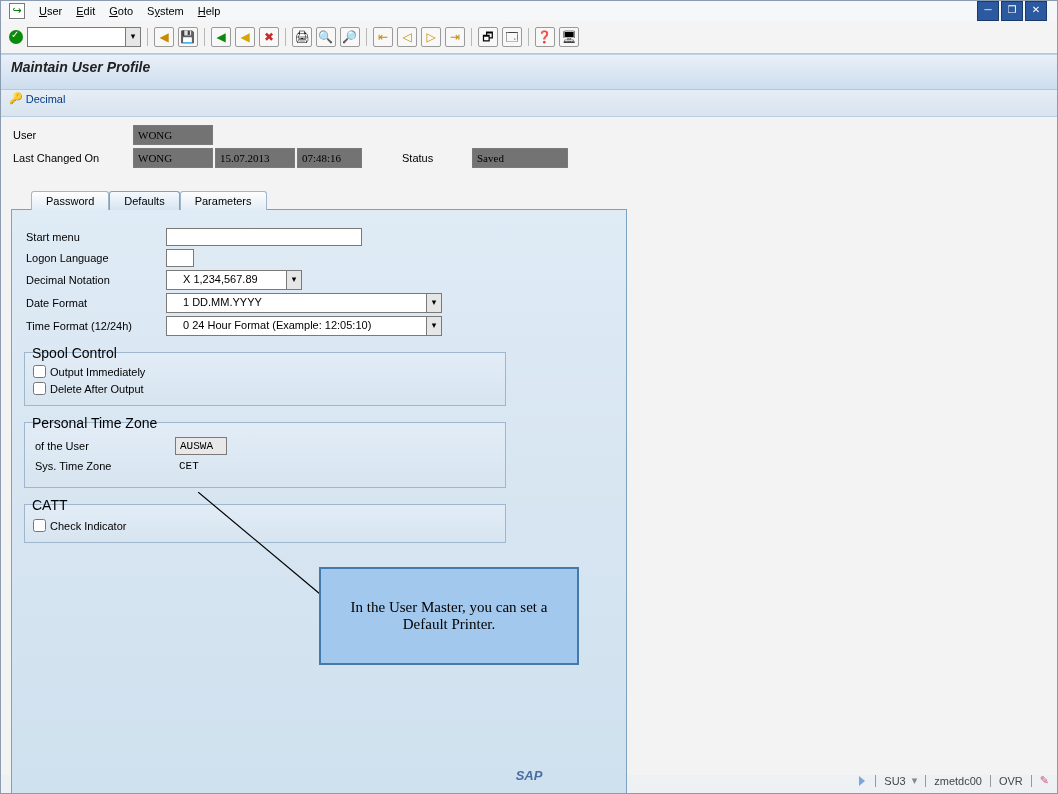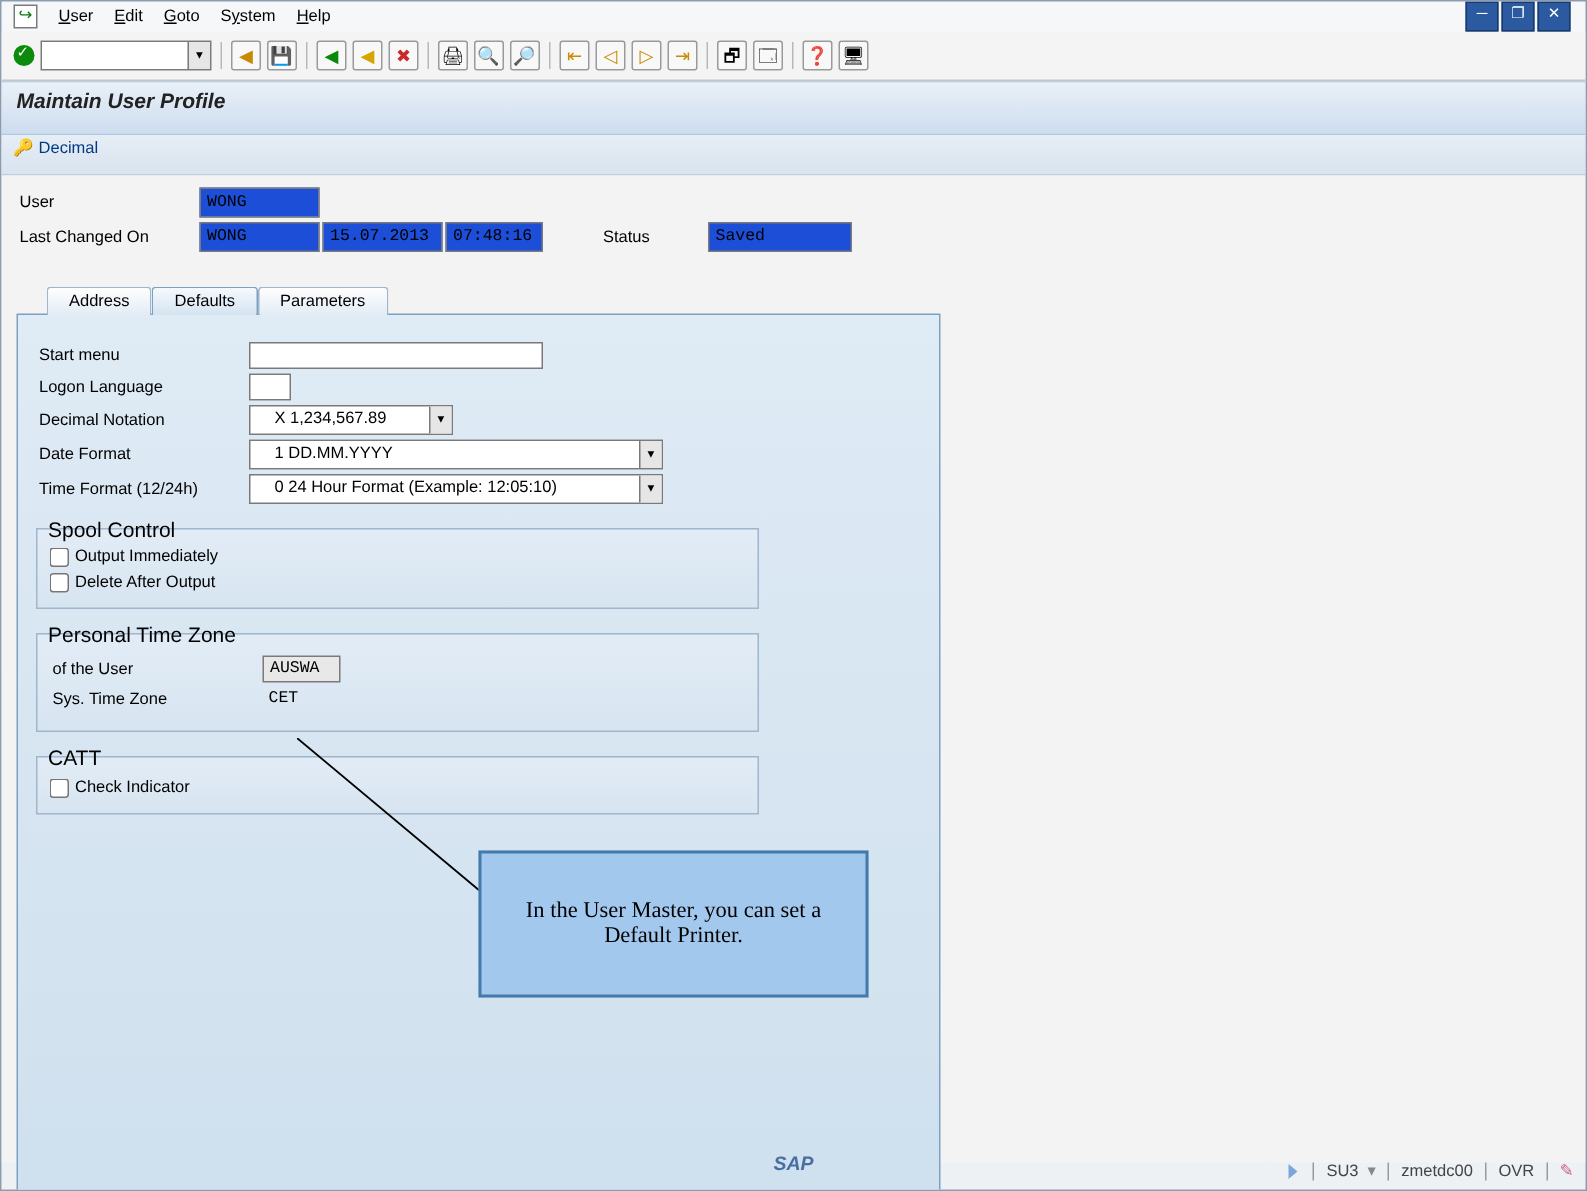--- a/index.html
+++ b/index.html
@@ -17,33 +17,33 @@
 .combo{width:112px;height:18px;border:1px solid #7a7a7a;background:#fff;position:relative}
 .combo .arr{position:absolute;right:0;top:0;width:14px;height:18px;border-left:1px solid #7a7a7a;background:#e6e6e6;text-align:center;line-height:16px;font-size:9px}
 .titlebar{height:26px;padding:4px 10px;background:linear-gradient(#e9f0f8,#cdddee);border-top:1px solid #bcd1e6;border-bottom:1px solid #accbe3}
 .titlebar h1{margin:0;font-size:14px;font-style:italic;font-weight:bold;color:#222}
 .passwordbar{height:22px;padding:2px 8px;background:linear-gradient(#e6edf5,#d9e4ef);border-bottom:1px solid #b8cee5}
 .pwbtn{display:inline-flex;align-items:center;gap:3px;color:#003a87}
 .content{padding:8px 10px 0 10px;background:#f3f3f3;height:650px;position:relative}
 .row{display:flex;align-items:center;margin-bottom:3px}
 .lbl{width:120px;padding-left:2px}
 .lbl2{width:70px;padding-left:40px}
-.val{border:1px solid #7a7a7a;background:#1d4ed8;padding:1px 4px;font-family:Liberation Mono, monospace;font-size:11px;height:16px;line-height:16px;display:inline-block}
+.val{border:1px solid #7a7a7a;background:#737373;padding:1px 4px;font-family:Liberation Serif, serif;font-size:11px;height:16px;line-height:16px;display:inline-block}
 .tabs{margin-top:22px;display:flex;gap:0;margin-left:20px}
 .tab{padding:3px 14px;border:1px solid #9fb6cd;background:linear-gradient(#fefefe,#e2ecf5);border-bottom:none;border-top-left-radius:3px;border-top-right-radius:3px;position:relative;top:1px}
 .tab.active{background:linear-gradient(#f5f9fd,#d5e4f1);border-color:#7ea0c1;z-index:2}
 .panel{width:590px;height:555px;border:1px solid #7ea0c1;background:linear-gradient(#dfebf5,#cfe0ee);padding:18px 12px 12px 12px;margin-left:0}
 .panelrow{display:flex;align-items:center;margin-bottom:3px}
 .panelrow .plbl{width:140px;padding-left:2px}
 .tinput{border:1px solid #7a7a7a;background:#fff;height:16px;padding:0 4px}
 .sel{border:1px solid #7a7a7a;background:#fff;height:18px;position:relative;padding:0 18px 0 16px;line-height:16px;display:inline-block}
 .sel .arr{position:absolute;right:0;top:0;width:14px;height:100%;border-left:1px solid #7a7a7a;background:#e6e6e6;text-align:center;font-size:9px;line-height:16px}
 .gbox{border:1px solid #9fb6cd;background:linear-gradient(#e2ecf6,#d7e5f0);margin-top:16px;padding:8px 8px 10px 8px;width:464px;position:relative}
 .gbox legend{position:absolute;top:-8px;left:4px;font-size:14px;background:transparent;padding:0 3px}
-.chk{display:flex;gap:4px;margin-top:4px}
+.chk{display:flex;align-items:center;gap:4px;margin-top:4px}
 .chk input{margin:0}
 input.outdev{background:#fff2b3;border:1px solid #b79d2a;height:16px;width:190px;font-family:"Courier New",monospace;font-size:11px;padding:0 4px}
 .f4{width:14px;height:16px;border:1px solid #888;background:#eee;margin-left:2px;text-align:center;font-size:10px;line-height:14px}
 .smallval{border:1px solid #7a7a7a;background:#e8e8e8;font-family:"Courier New",monospace;font-size:11px;padding:0 4px;height:16px;line-height:16px;display:inline-block}
 .callout{position:absolute;left:318px;top:450px;width:260px;height:98px;background:#a3c8ee;border:2px solid #447aa9;display:flex;align-items:center;justify-content:center;text-align:center;padding:10px;font-family:Verdana;font-size:15px;color:#000;box-sizing:border-box}
 .arrowline{position:absolute;left:197px;top:375px;width:130px;height:110px;pointer-events:none}
 .statusbar{position:absolute;left:0;bottom:4px;width:100%;display:flex;align-items:center;justify-content:flex-end;padding:2px 8px;font-size:11px;color:#444;box-sizing:border-box;gap:6px}
 .statusbar .sep2{border-left:1px solid #999;height:12px;margin:0 2px}
 .sapl{position:absolute;left:50%;bottom:10px;transform:translateX(-50%);font-weight:bold;color:#4a6ea1;font-size:13px;font-style:italic}
 .tri{width:0;height:0;border-top:5px solid transparent;border-bottom:5px solid transparent;border-left:6px solid #7aa7d8;display:inline-block;margin-right:2px}
@@ -146,21 +146,21 @@
     <div class="row">
       <span class="lbl">Last Changed On</span>
       <span class="val" style="width:70px">WONG</span>
       <span class="val" style="width:70px;margin-left:2px">15.07.2013</span>
       <span class="val" style="width:55px;margin-left:2px">07:48:16</span>
       <span class="lbl2">Status</span>
       <span class="val" style="width:86px">Saved</span>
     </div>
 
     <div class="tabs">
-      <div class="tab"><span>Address</span></div>
+      <div class="tab"><span>Password</span></div>
       <div class="tab active"><span>Defaults</span></div>
       <div class="tab"><span>Parameters</span></div>
     </div>
 
     <div class="panel">
       <div class="panelrow">
         <span class="plbl">Start menu</span>
         <input class="tinput" style="width: 186px;" value="">
       </div>
       <div class="panelrow">

